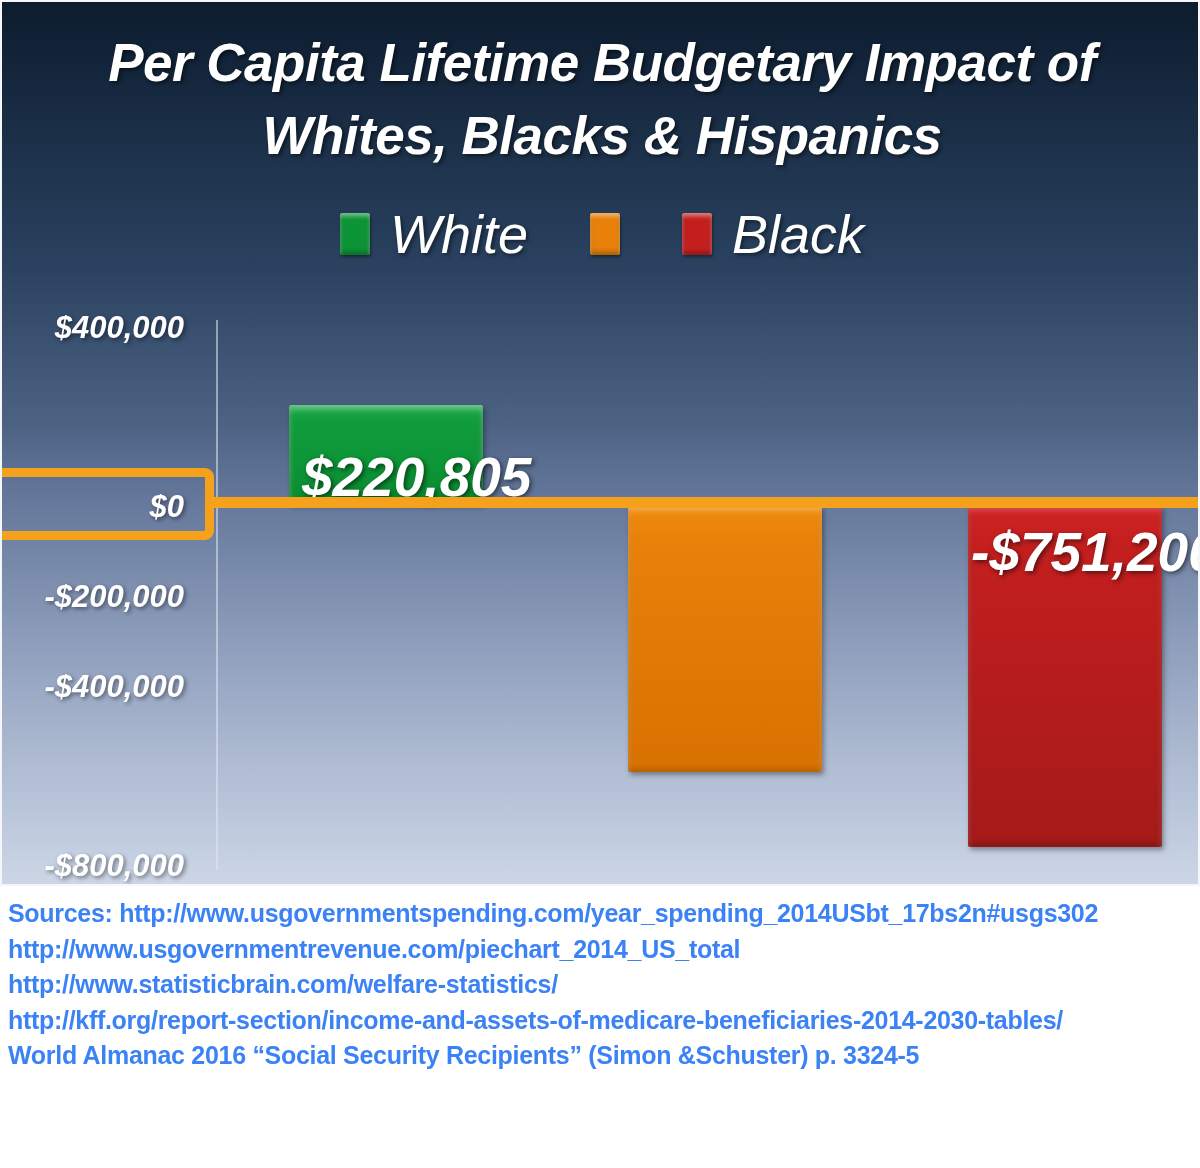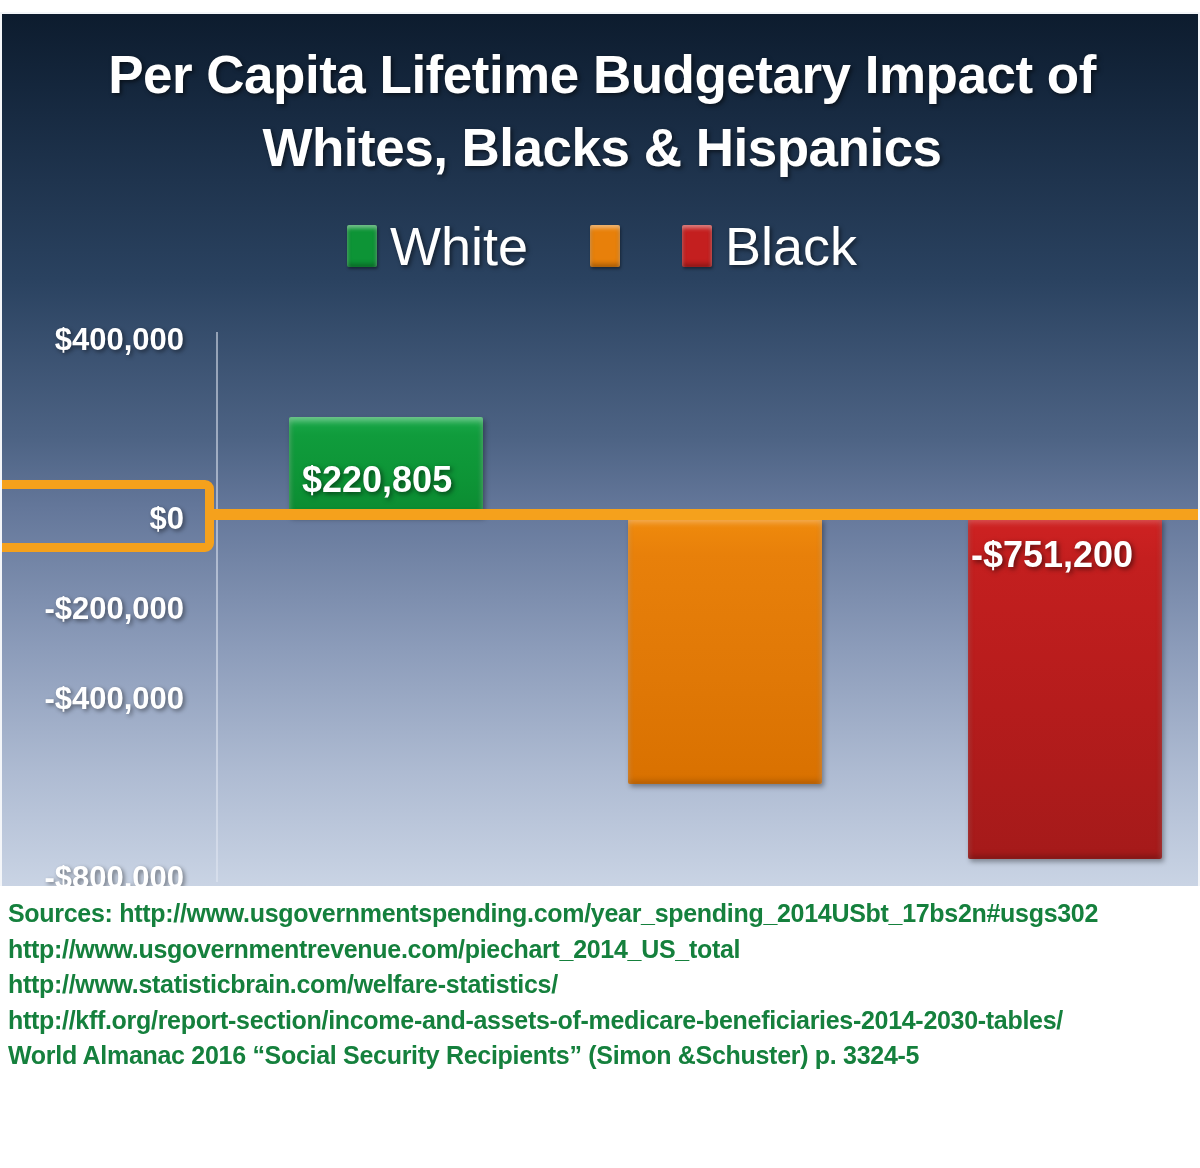--- a/index.html
+++ b/index.html
@@ -18,36 +18,37 @@
     position: relative;
     width: 1200px;
     height: 1168px;
     background: #ffffff;
   }
 
   
   .chart-panel {
     position: absolute;
     left: 0;
-    top: 12px;
+    top: 0;
     width: 1200px;
     height: 886px;
     background: linear-gradient(to bottom,
         #0d1c2e 0%,
         #14263c 8%,
         #2a4260 30%,
         #4d6384 48%,
         #64779a 56%,
         #8c9cba 72%,
         #aebbd2 86%,
         #c3cee0 96%,
         #ccd6e6 100%);
     box-sizing: border-box;
     border: 2px solid #f4f6f9;
     overflow: hidden;
+    font-style: italic;
   }
 
   
   .chart-title {
     position: absolute;
     left: 0;
     top: 24px;
     width: 1200px;
     text-align: center;
     color: #ffffff;
@@ -66,21 +67,21 @@
     top: 205px;
     width: 1200px;
     display: flex;
     justify-content: center;
     align-items: center;
     gap: 62px;
   }
   .legend-item {
     display: flex;
     align-items: center;
-    gap: 13px;
+    gap: 20px;
   }
   .legend-swatch {
     width: 30px;
     height: 42px;
     border-radius: 2px;
     box-shadow: inset 0 3px 4px rgba(255,255,255,0.45),
                 inset 0 -3px 5px rgba(0,0,0,0.30),
                 1px 2px 3px rgba(0,0,0,0.4);
   }
   .legend-label {
@@ -164,39 +165,39 @@
     background: linear-gradient(to bottom, #cf2222 0%, #c41f1f 12%, #b51c1c 55%, #a51a1a 100%);
     box-shadow: inset 0 4px 6px rgba(255,255,255,0.25),
                 inset 0 -3px 6px rgba(0,0,0,0.25),
                 2px 3px 5px rgba(0,0,0,0.35);
   }
 
   .bar-value {
     position: absolute;
     color: #ffffff;
     font-weight: bold;
-    font-size: 36px;
+    font-size: 55px;
     line-height: 1;
     white-space: nowrap;
     text-shadow: 2px 2px 5px rgba(0,0,0,0.55);
   }
 
   
   .sources {
     position: absolute;
     left: 0;
     top: 886px;
     width: 1200px;
     height: 282px;
     background: #ffffff;
     padding: 10px 8px 0 8px;
     box-sizing: border-box;
   }
   .source-line {
-    color: #15803d;
+    color: #3b82f6;
     font-weight: bold;
     font-size: 25px;
     line-height: 35.5px;
     white-space: nowrap;
     letter-spacing: -0.3px;
   }
 </style>
 </head>
 <body>
 

